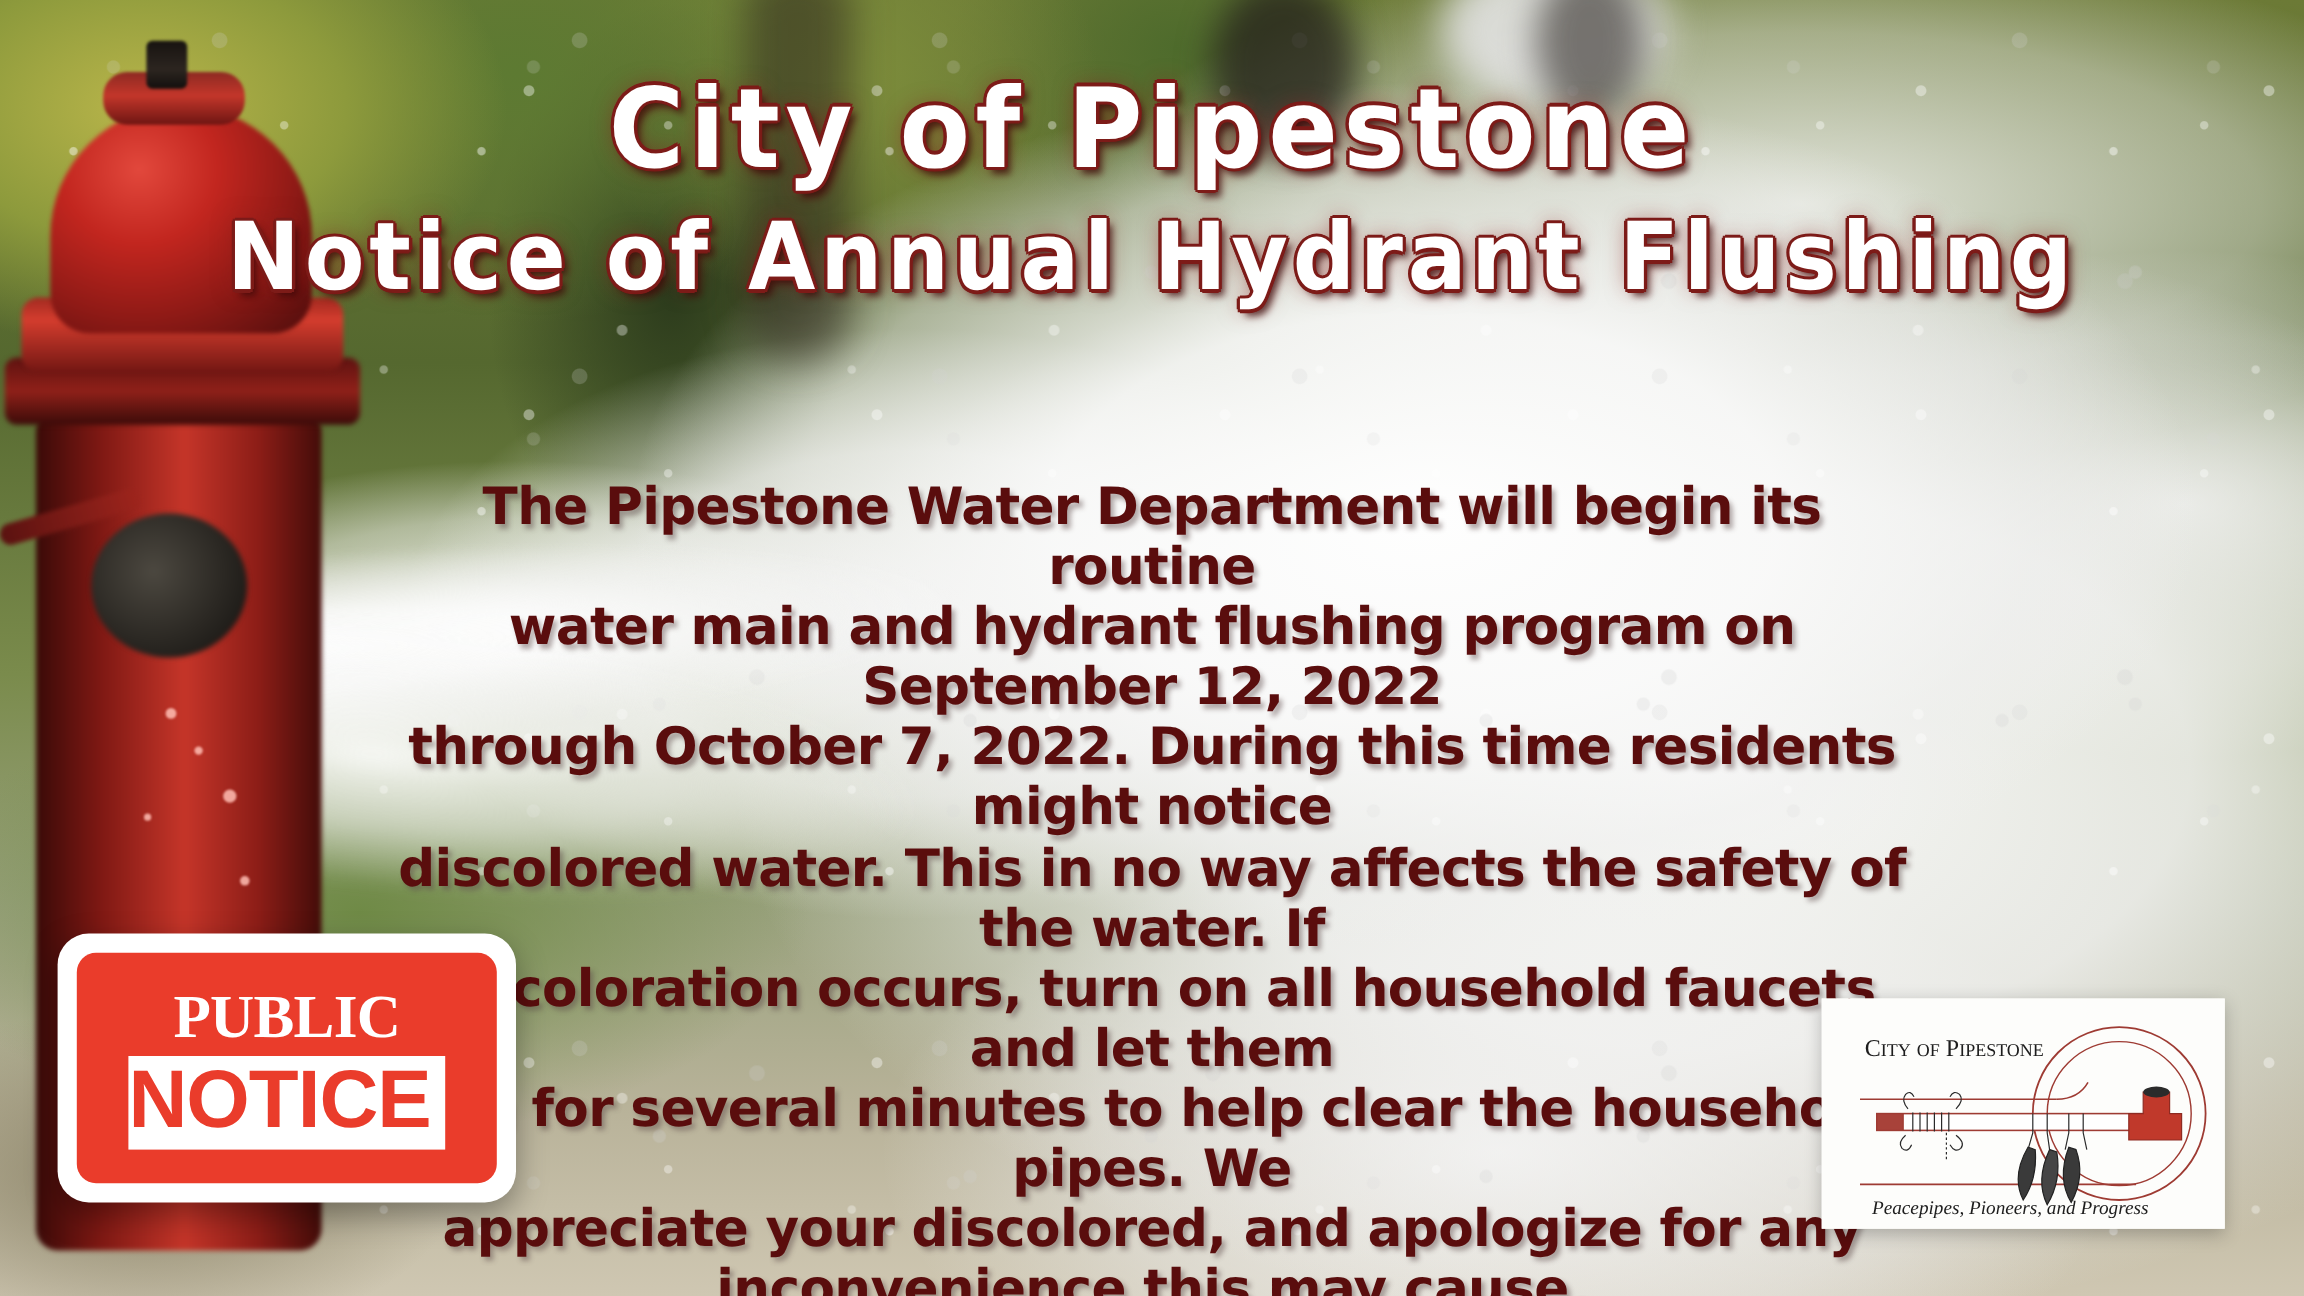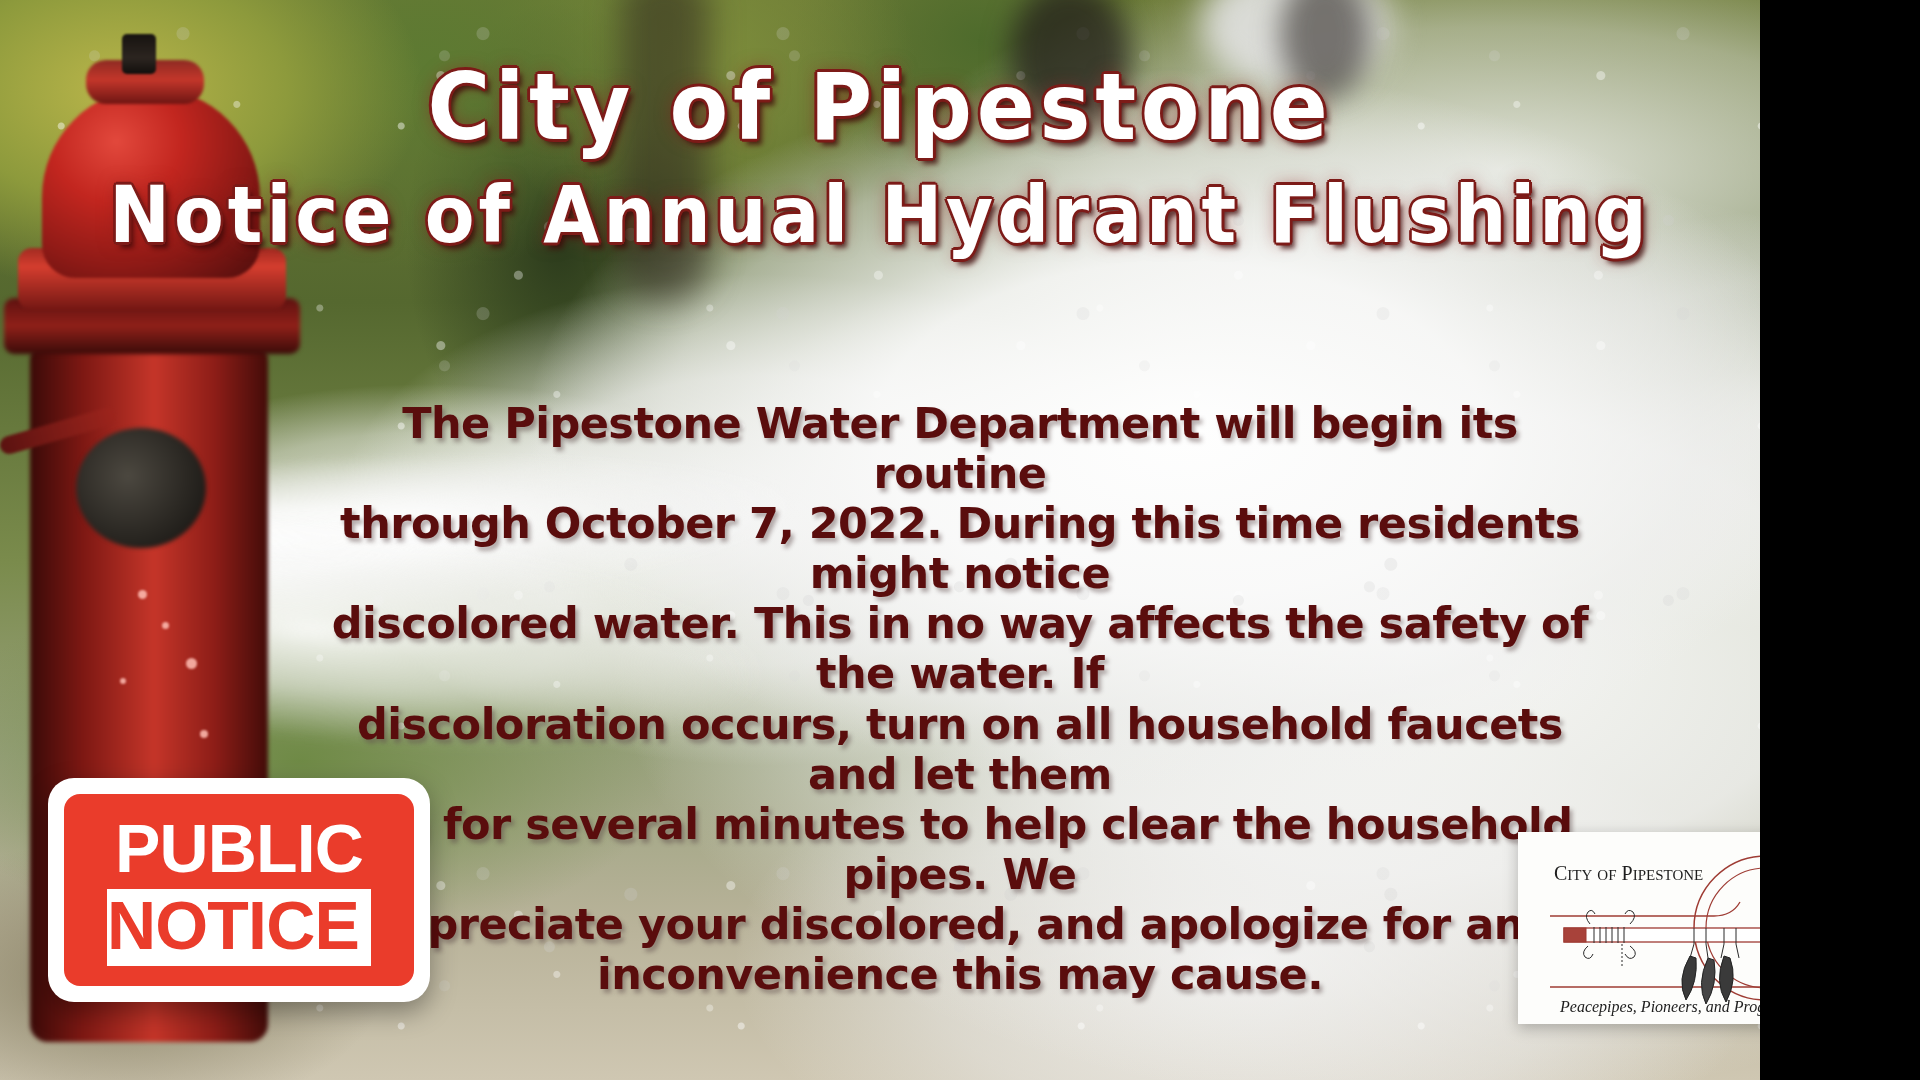--- a/index.html
+++ b/index.html
@@ -7,21 +7,21 @@
     margin: 0;
     padding: 0;
     background: #000;
   }
   body {
     font-family: "Liberation Sans", sans-serif;
   }
 
   #poster {
     position: relative;
-    width: 1760px;
+    width: 1920px;
     height: 1080px;
     overflow: hidden;
     background: #3b82f6;
   }
 
   
   .bg-layer { position: absolute; inset: 0; }
 
   
   .bg-foliage {
@@ -215,23 +215,23 @@
     background: #ea3c2b;
     border-radius: 16px;
     display: flex;
     flex-direction: column;
     align-items: center;
     justify-content: center;
     box-sizing: border-box;
     padding: 12px 14px;
   }
   .badge-l1 {
-    font-family: Liberation Sans, sans-serif;
+    font-family: Liberation Serif, serif;
     font-weight: 700;
-    font-size: 68px;
+    font-size: 51px;
     line-height: 1.02;
     color: #ffffff;
     letter-spacing: -0.012em;
   }
   .badge-l2 {
     font-family: "Liberation Sans", sans-serif;
     font-weight: 700;
     font-size: 68px;
     line-height: 1.02;
     color: #ea3c2b;
@@ -293,20 +293,21 @@
     <div class="hy-drop" style="left:210px;top:700px;width:8px;height:8px;"></div>
   </div>
 
   <div class="title-block">
     <span class="title-line" id="title-1">City of Pipestone</span>
     <span class="title-line" id="title-2">Notice of Annual Hydrant Flushing</span>
   </div>
 
   <div class="body-block">
     <p>The Pipestone Water Department will begin its routine</p>
+    <p>water main and hydrant flushing program on September 12, 2022</p>
     <p>through October 7, 2022.  During this time residents might notice</p>
     <p>discolored water. This in no way affects the safety of the water. If</p>
     <p>discoloration occurs, turn on all household faucets and let them</p>
     <p>run for several minutes to help clear the household pipes. We</p>
     <p>appreciate your discolored, and apologize for any</p>
     <p>inconvenience this may cause.</p>
 
   </div>
 
   <div class="badge">

